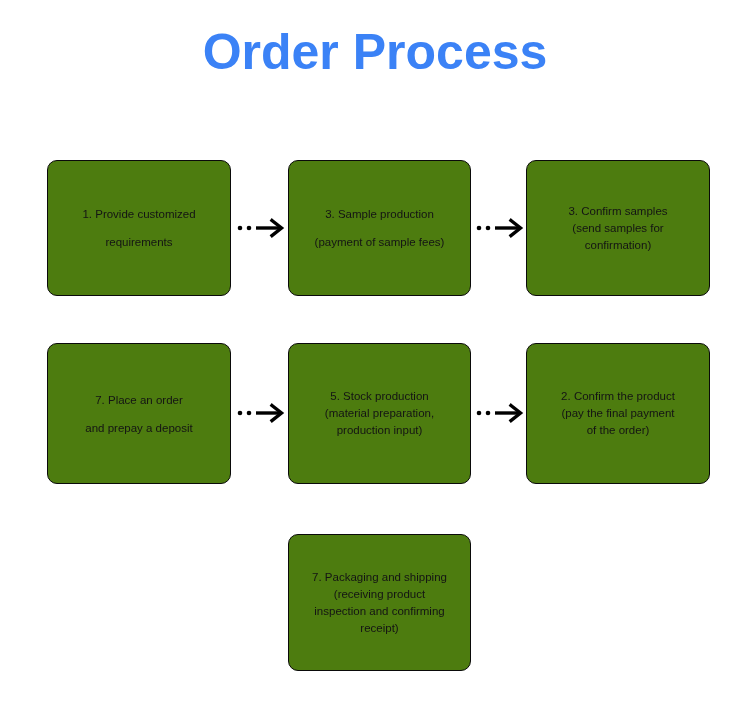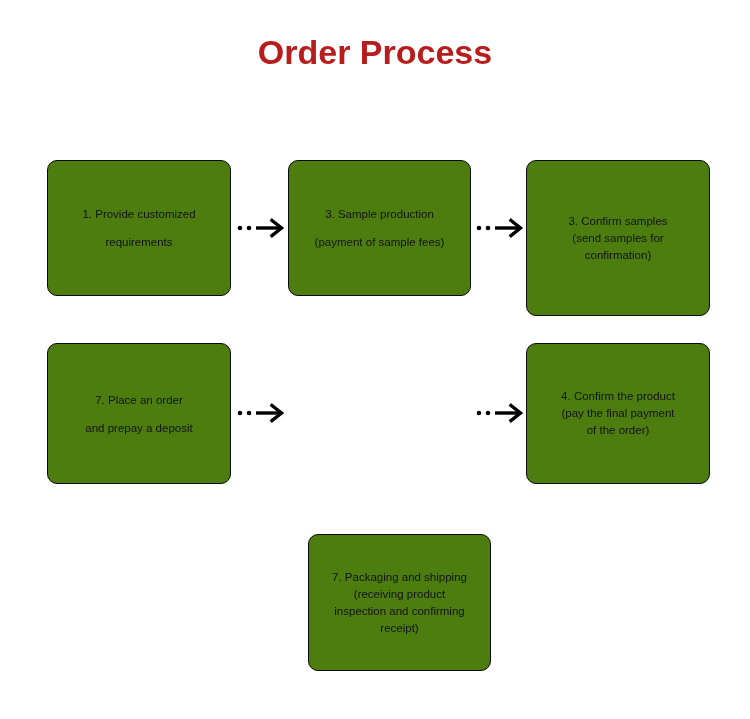--- a/index.html
+++ b/index.html
@@ -14,24 +14,24 @@
     overflow: hidden;
     position: relative;
   }
 
   #page-title {
     position: absolute;
     left: 0;
     top: 22px;
     width: 750px;
     text-align: center;
-    font-size: 34px;
+    font-size: 50px;
     line-height: 60px;
     font-weight: bold;
-    color: #b91c1c;
+    color: #3b82f6;
     letter-spacing: 0px;
   }
 
   .flow-canvas {
     position: absolute;
     left: 0;
     top: 0;
     width: 750px;
     height: 719px;
   }
@@ -57,25 +57,25 @@
   }
 
   
   .lead-wide .node-text { line-height: 28px; }
   
   .lead-tight .node-text { line-height: 17px; }
 
   
   .box-1 { left: 47px;  top: 160px; width: 184px; height: 136px; }
   .box-2 { left: 288px; top: 160px; width: 183px; height: 136px; }
-  .box-3 { left: 526px; top: 160px; width: 184px; height: 156px; }
+  .box-3 { left: 526px; top: 160px; width: 184px; height: 136px; }
   .box-4 { left: 47px;  top: 343px; width: 184px; height: 141px; }
   .box-5 { left: 288px; top: 343px; width: 183px; height: 141px; }
   .box-6 { left: 526px; top: 343px; width: 184px; height: 141px; }
-  .box-7 { left: 288px; top: 534px; width: 183px; height: 137px; margin-left: 20px; }
+  .box-7 { left: 288px; top: 534px; width: 183px; height: 137px; }
 
   
   .connector {
     position: absolute;
     width: 52px;
     height: 22px;
   }
   .conn-r1c1 { left: 236px; top: 217px; }
   .conn-r1c2 { left: 475px; top: 217px; }
   .conn-r2c1 { left: 236px; top: 402px; }
@@ -129,32 +129,37 @@
 
   <div class="connector conn-r2c1">
     <svg width="52" height="22" viewBox="0 0 52 22" xmlns="http://www.w3.org/2000/svg">
       <circle cx="4" cy="11" r="2.3" fill="#000000"></circle>
       <circle cx="13" cy="11" r="2.3" fill="#000000"></circle>
       <line x1="20" y1="11" x2="44" y2="11" stroke="#000000" stroke-width="3.4"></line>
       <polyline points="36,3.5 45.5,11 36,18.5" fill="none" stroke="#000000" stroke-width="3.4" stroke-linecap="square" stroke-linejoin="miter"></polyline>
     </svg>
   </div>
 
+  <div class="node-box box-5 lead-tight">
+    <div class="node-text">5. Stock production
+(material preparation,
+production input)</div>
+  </div>
 
   <div class="connector conn-r2c2">
     <svg width="52" height="22" viewBox="0 0 52 22" xmlns="http://www.w3.org/2000/svg">
       <circle cx="4" cy="11" r="2.3" fill="#000000"></circle>
       <circle cx="13" cy="11" r="2.3" fill="#000000"></circle>
       <line x1="20" y1="11" x2="44" y2="11" stroke="#000000" stroke-width="3.4"></line>
       <polyline points="36,3.5 45.5,11 36,18.5" fill="none" stroke="#000000" stroke-width="3.4" stroke-linecap="square" stroke-linejoin="miter"></polyline>
     </svg>
   </div>
 
   <div class="node-box box-6 lead-tight">
-    <div class="node-text">4. Confirm the product
+    <div class="node-text">2. Confirm the product
 (pay the final payment
 of the order)</div>
   </div>
 
   <div class="node-box box-7 lead-tight">
     <div class="node-text">7. Packaging and shipping
 (receiving product
 inspection and confirming
 receipt)</div>
   </div>

